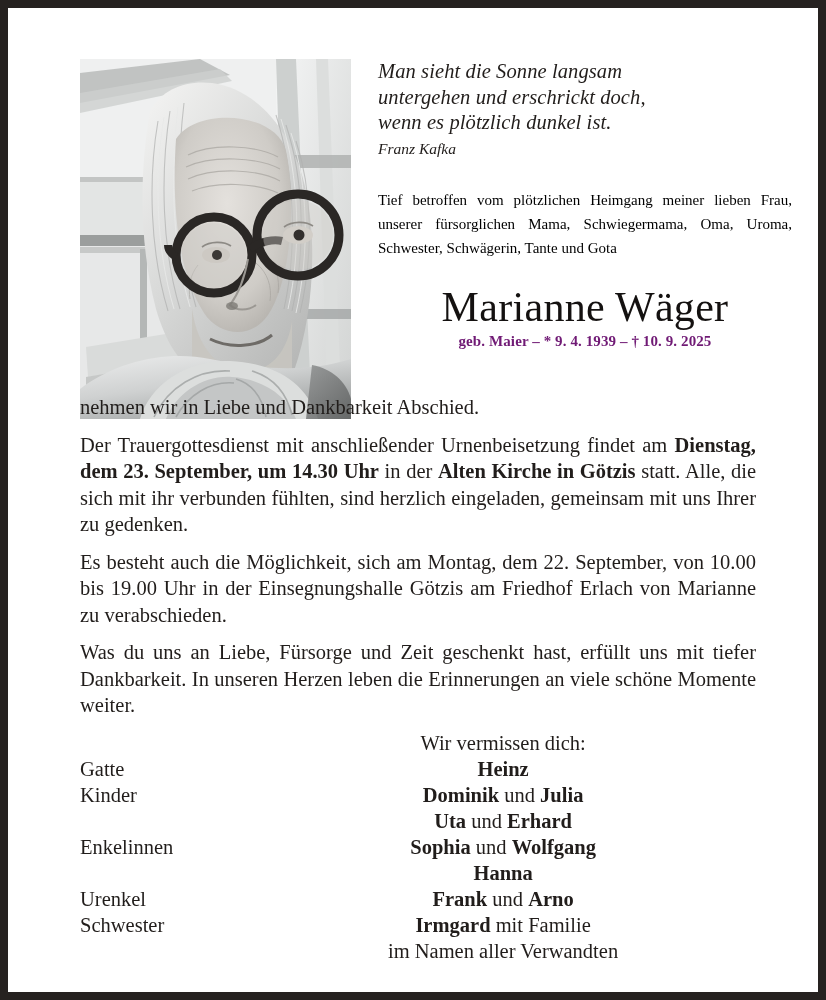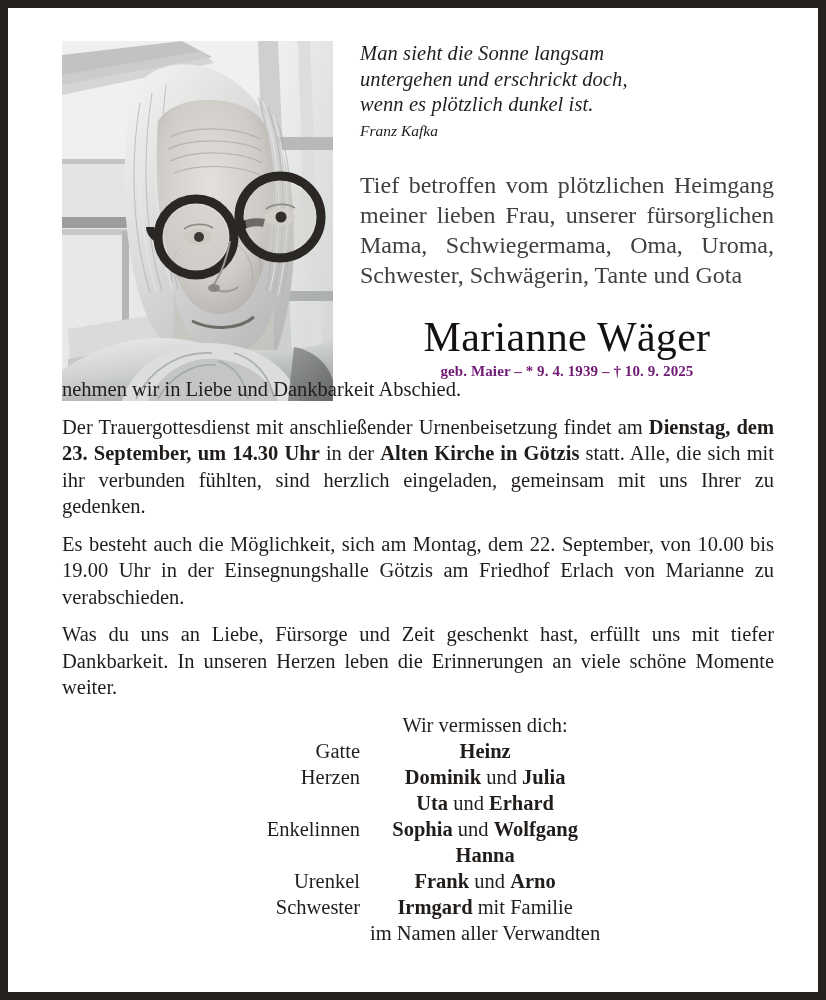--- a/index.html
+++ b/index.html
@@ -18,21 +18,21 @@
     box-sizing: border-box;
     background: #ffffff;
     border: 8px solid #262220;
     overflow: hidden;
   }
   #inner {
     position: relative;
     width: 810px;
     height: 904px;
     box-sizing: border-box;
-    padding: 0;
+    padding: 18px;
     background: #ffffff;
   }
 
   
   .top-block {
     position: relative;
     height: 362px;
     padding-top: 33px;
     padding-left: 54px;
     box-sizing: border-box;
@@ -64,25 +64,25 @@
   }
   .quote-author {
     font-style: italic;
     font-size: 15.5px;
     line-height: 22px;
     margin-top: 2px;
     color: #211d1b;
   }
   .intro {
     margin-top: 28px;
-    font-size: 24px;
-    line-height: 30px;
+    font-size: 15px;
+    line-height: 24px;
     text-align: justify;
     text-justify: inter-word;
-    color: #404040;
+    color: #000000;
   }
 
   .name {
     margin-top: 22px;
     font-size: 42px;
     line-height: 50px;
     letter-spacing: 0.3px;
     white-space: nowrap;
     text-align: center;
     color: #141110;
@@ -132,21 +132,20 @@
     border-collapse: collapse;
   }
   .family td {
     font-size: 20.5px;
     line-height: 26px;
     padding: 0;
     vertical-align: baseline;
     color: #211d1b;
   }
   .family td.lab {
-    text-align: right;
     width: 298px;
     padding-right: 10px;
     white-space: nowrap;
   }
   .family td.val {
     text-align: center;
     white-space: nowrap;
   }
   .family td.val b { font-weight: bold; }
 </style>
@@ -319,21 +318,21 @@
         <tbody>
           <tr>
             <td class="lab"></td>
             <td class="val">Wir vermissen dich:</td>
           </tr>
         <tr>
               <td class="lab">Gatte</td>
               <td class="val"><b>Heinz</b></td>
             </tr>
             <tr>
-              <td class="lab">Herzen</td>
+              <td class="lab">Kinder</td>
               <td class="val"><b>Dominik</b><span> und </span><b>Julia</b></td>
             </tr>
             <tr>
               <td class="lab"></td>
               <td class="val"><b>Uta</b><span> und </span><b>Erhard</b></td>
             </tr>
             <tr>
               <td class="lab">Enkelinnen</td>
               <td class="val"><b>Sophia</b><span> und </span><b>Wolfgang</b></td>
             </tr>

